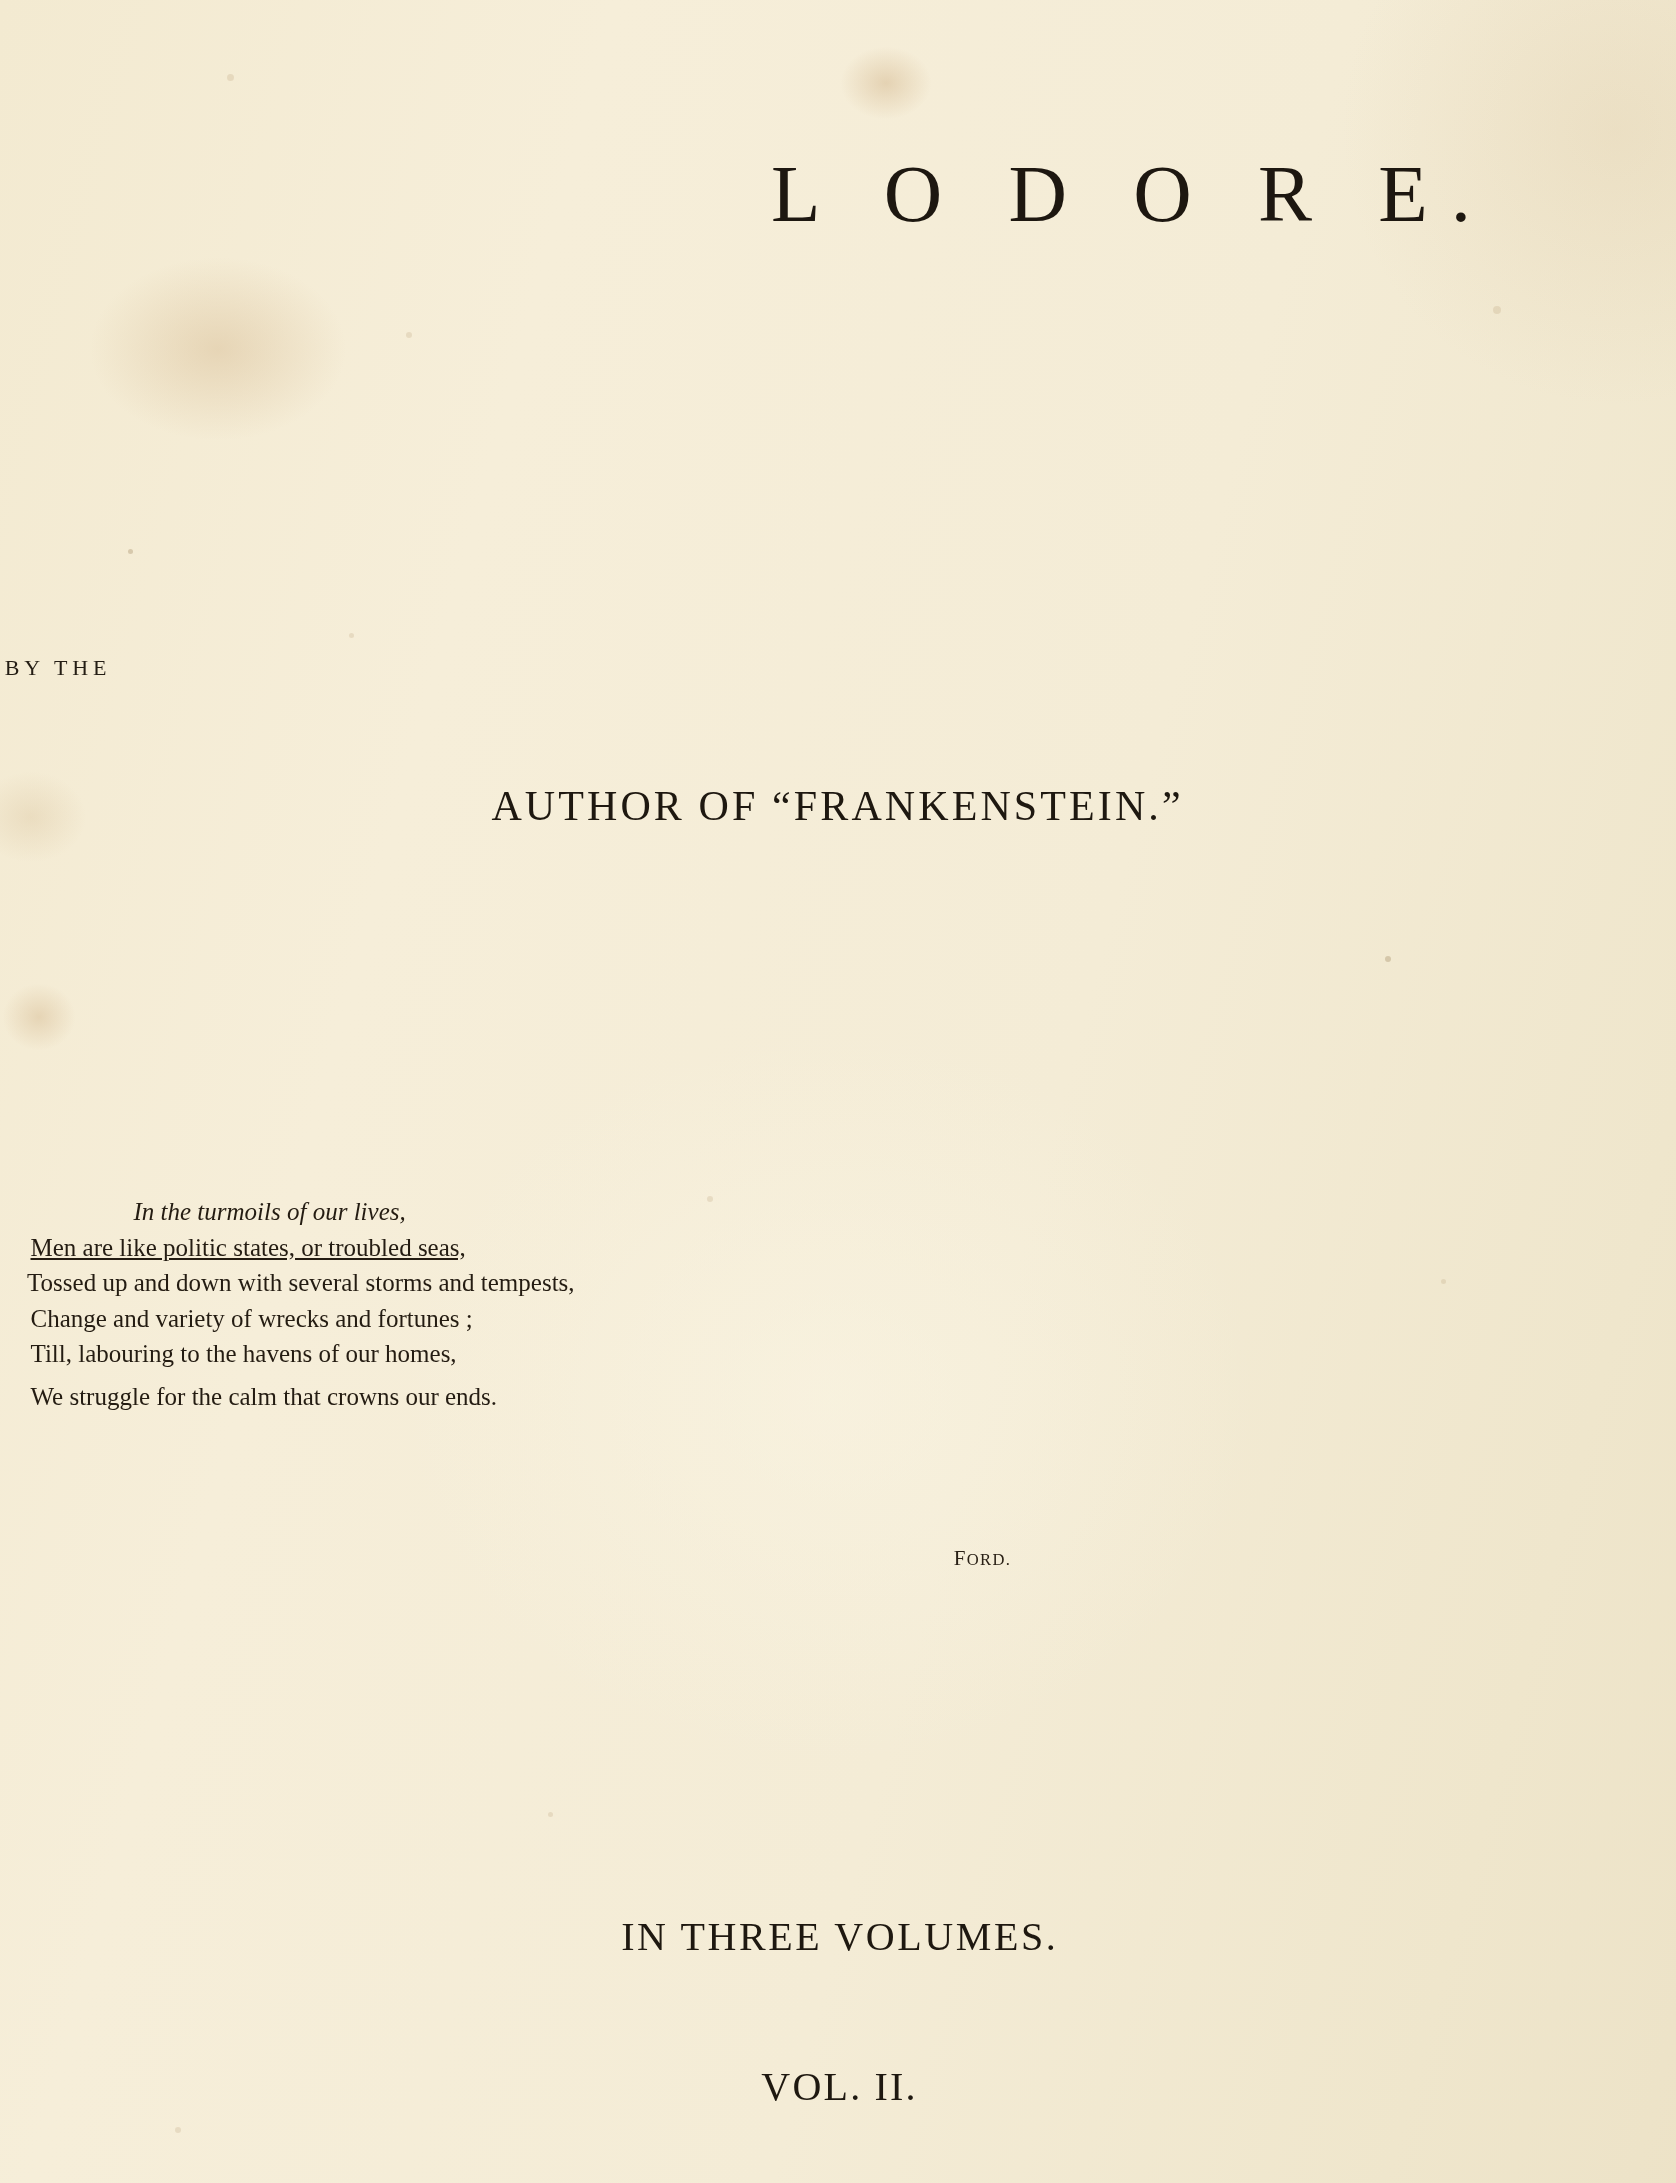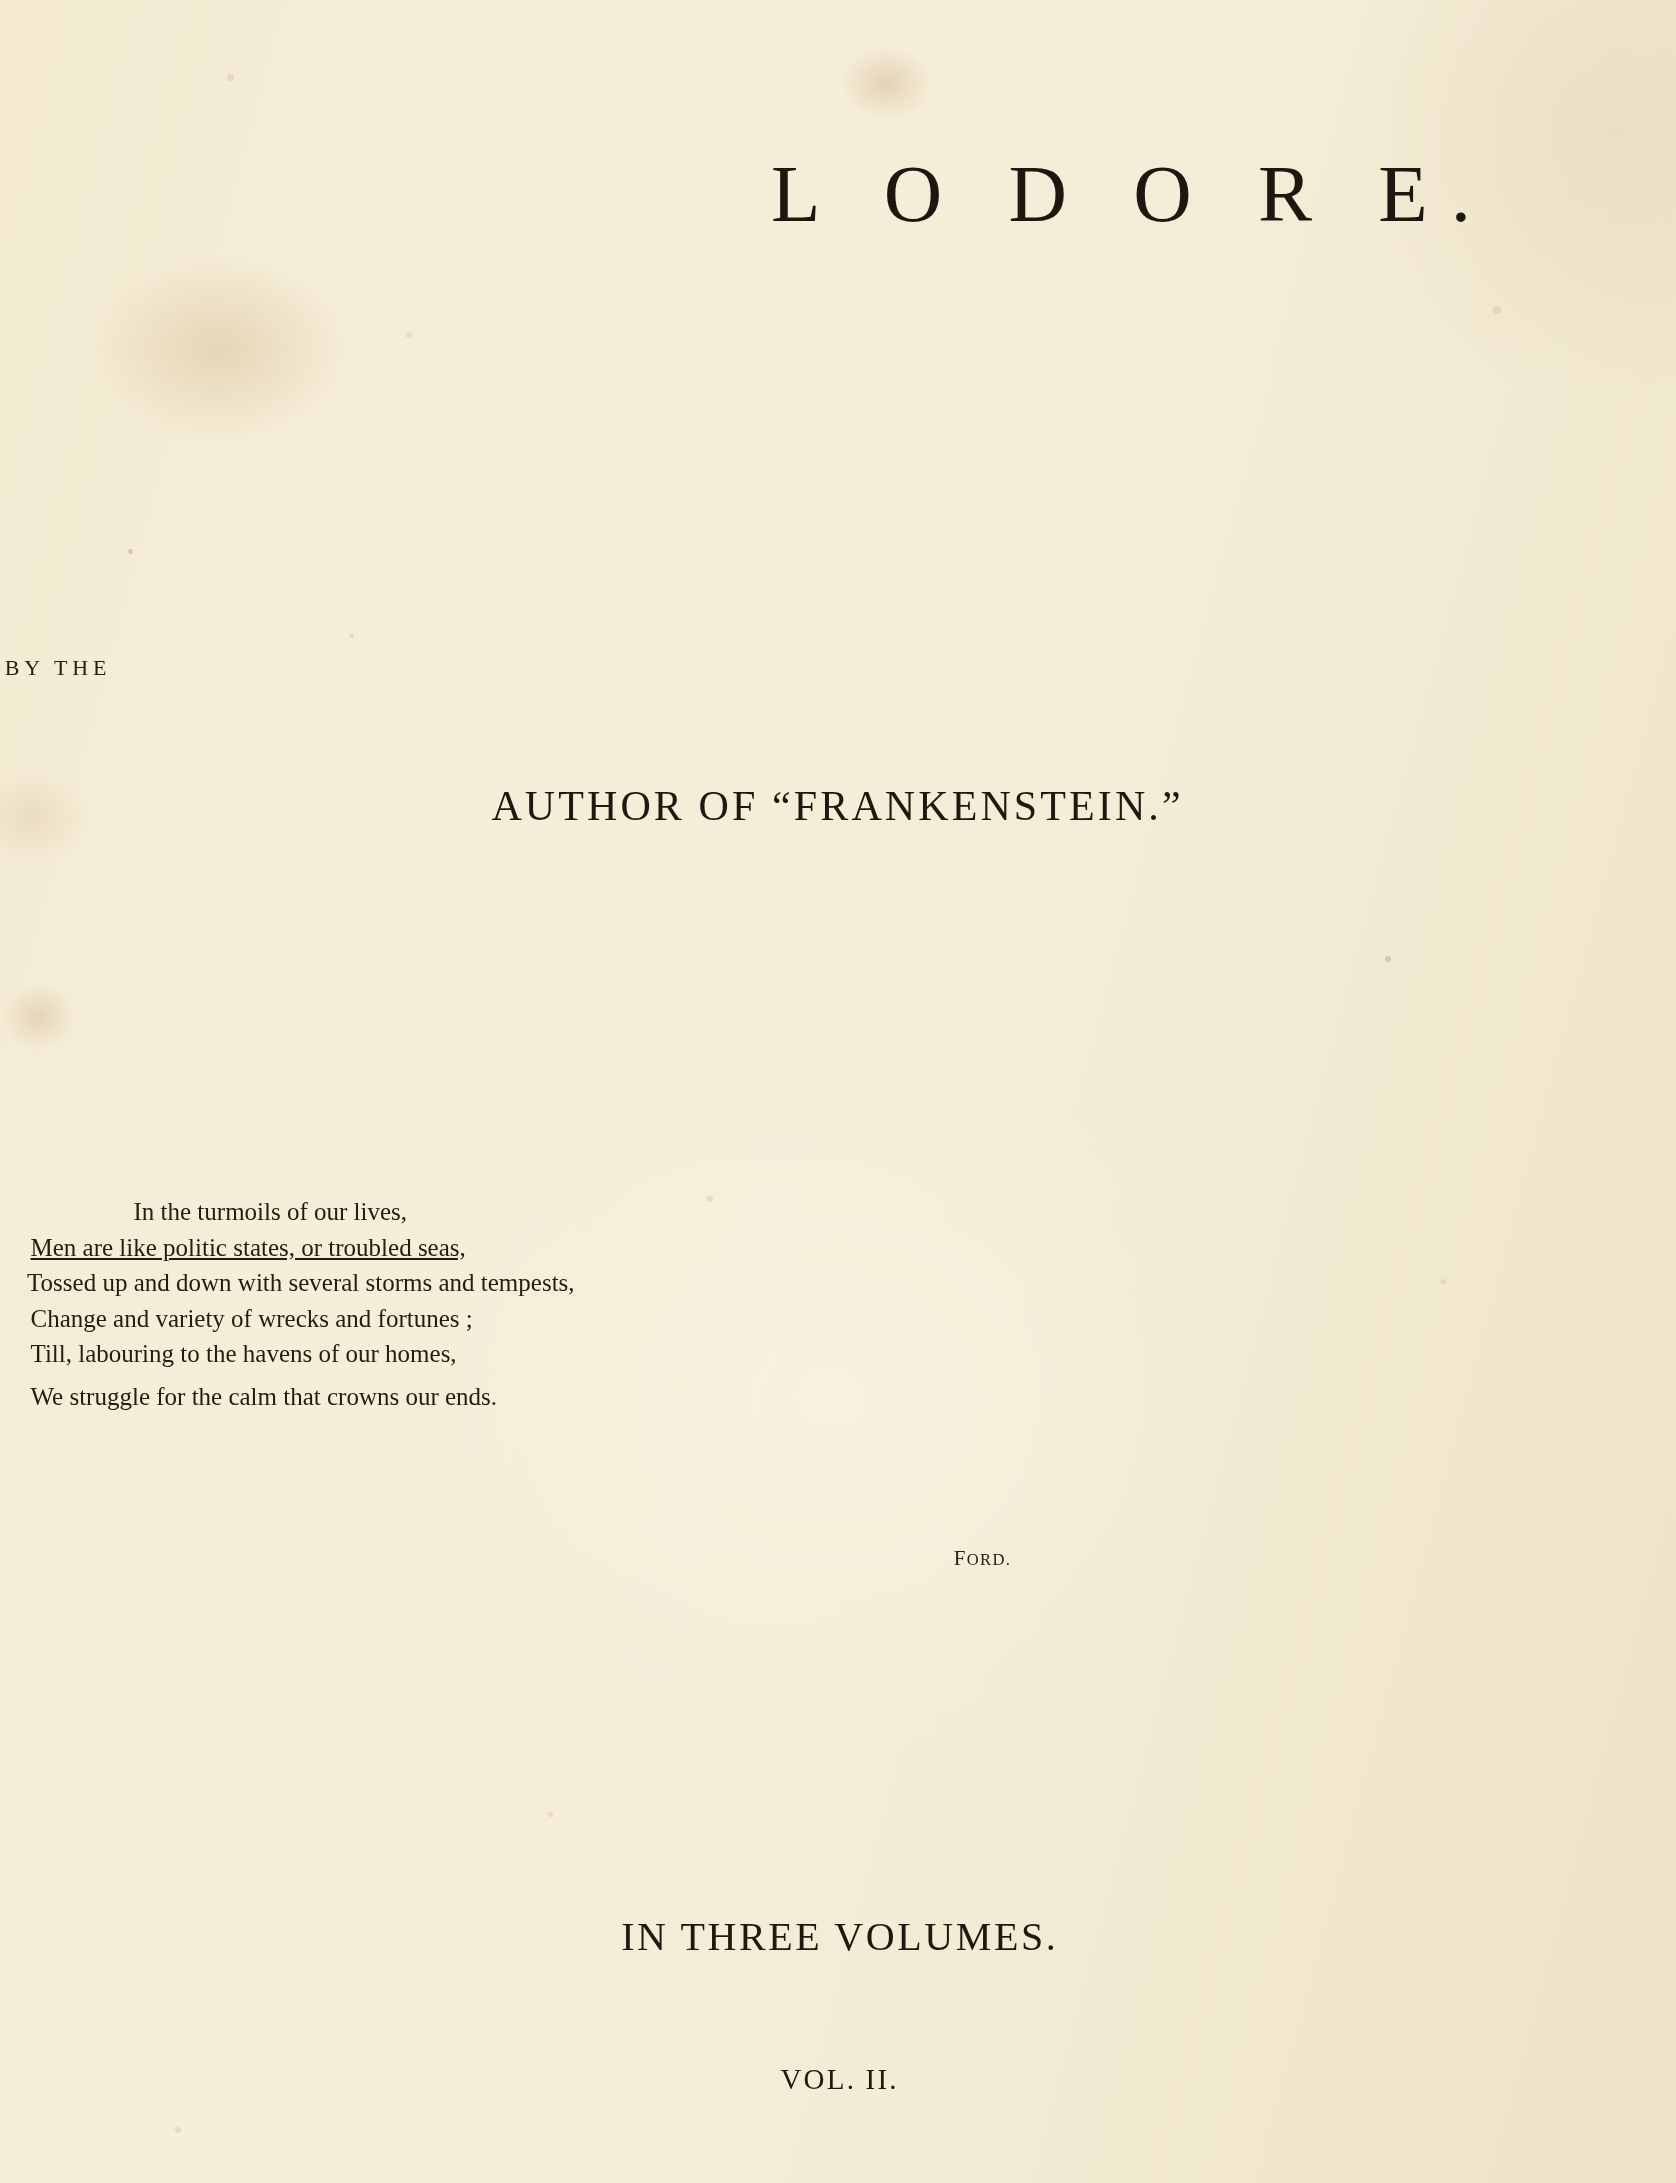--- a/index.html
+++ b/index.html
@@ -92,21 +92,21 @@
     text-align: left;
     color: #241c12;
     font-size: 25px;
     line-height: 1.42;
   }
   .epigraph .lines {
     display: inline-block;
     text-align: left;
     margin-left: 17.5px;
   }
-  .epigraph .l1 { padding-left: 116px; }
+  .epigraph .l1 { padding-left: 116px; font-style: italic; }
   .epigraph .l2 { padding-left: 13px; text-decoration: underline; }
   .epigraph .l3 { padding-left: 9.6px; }
   .epigraph .l4 { padding-left: 13px; }
   .epigraph .l5 { padding-left: 13px; }
   .epigraph .l6 { padding-left: 13px; margin-top: 7px; }
 
   .epigraph-attrib {
     position: absolute;
     top: 1546px;
     left: 0;
@@ -132,21 +132,21 @@
     letter-spacing: 2.6px;
     text-indent: 2.6px;
     color: #1e1810;
   }
   .volume-number {
     position: absolute;
     top: 2063px;
     left: 0;
     width: 1677px;
     text-align: center;
-    font-size: 29px;
+    font-size: 40px;
     letter-spacing: 2.2px;
     text-indent: 2.2px;
     color: #1e1810;
   }
 </style>
 </head>
 <body>
 
 <div class="page">
 

